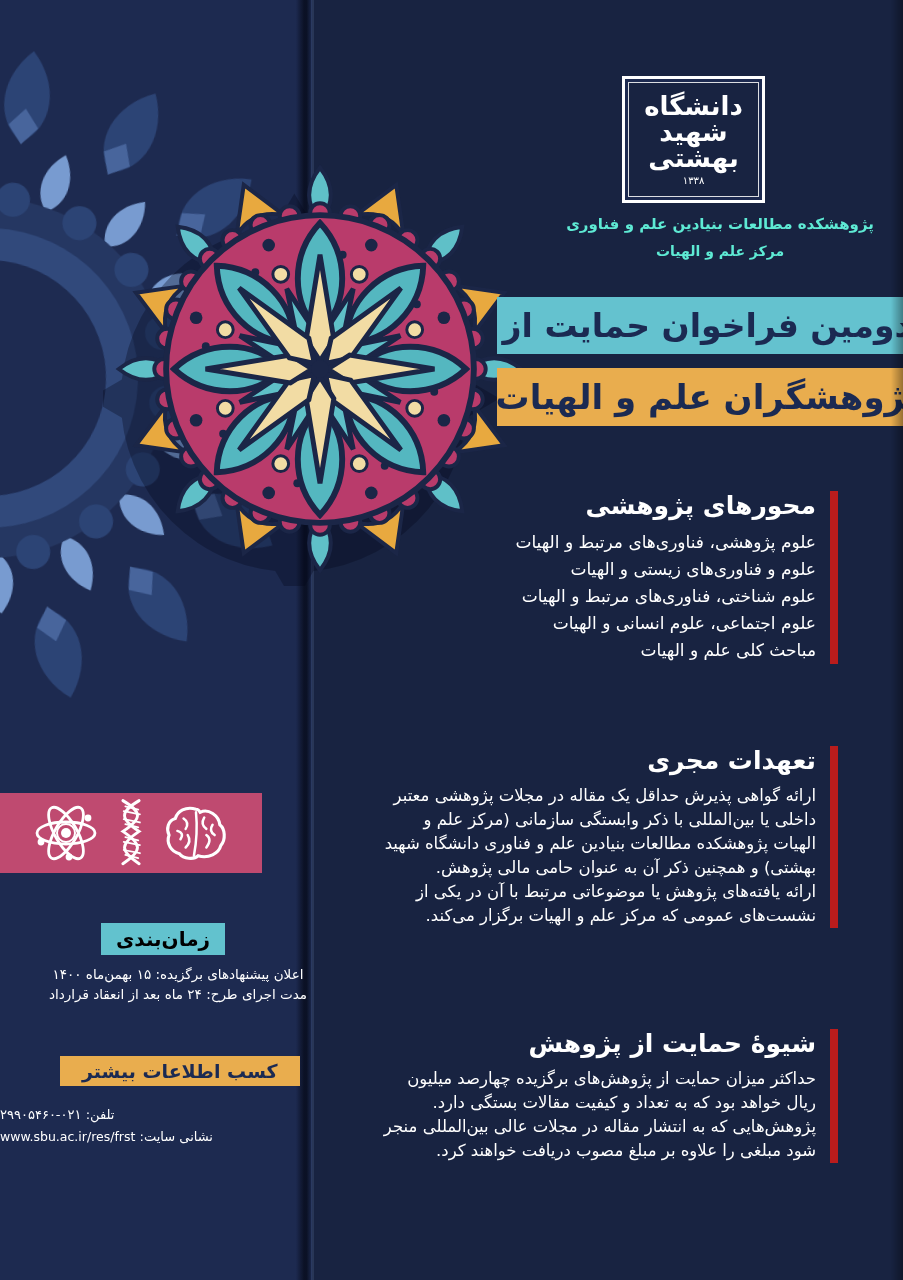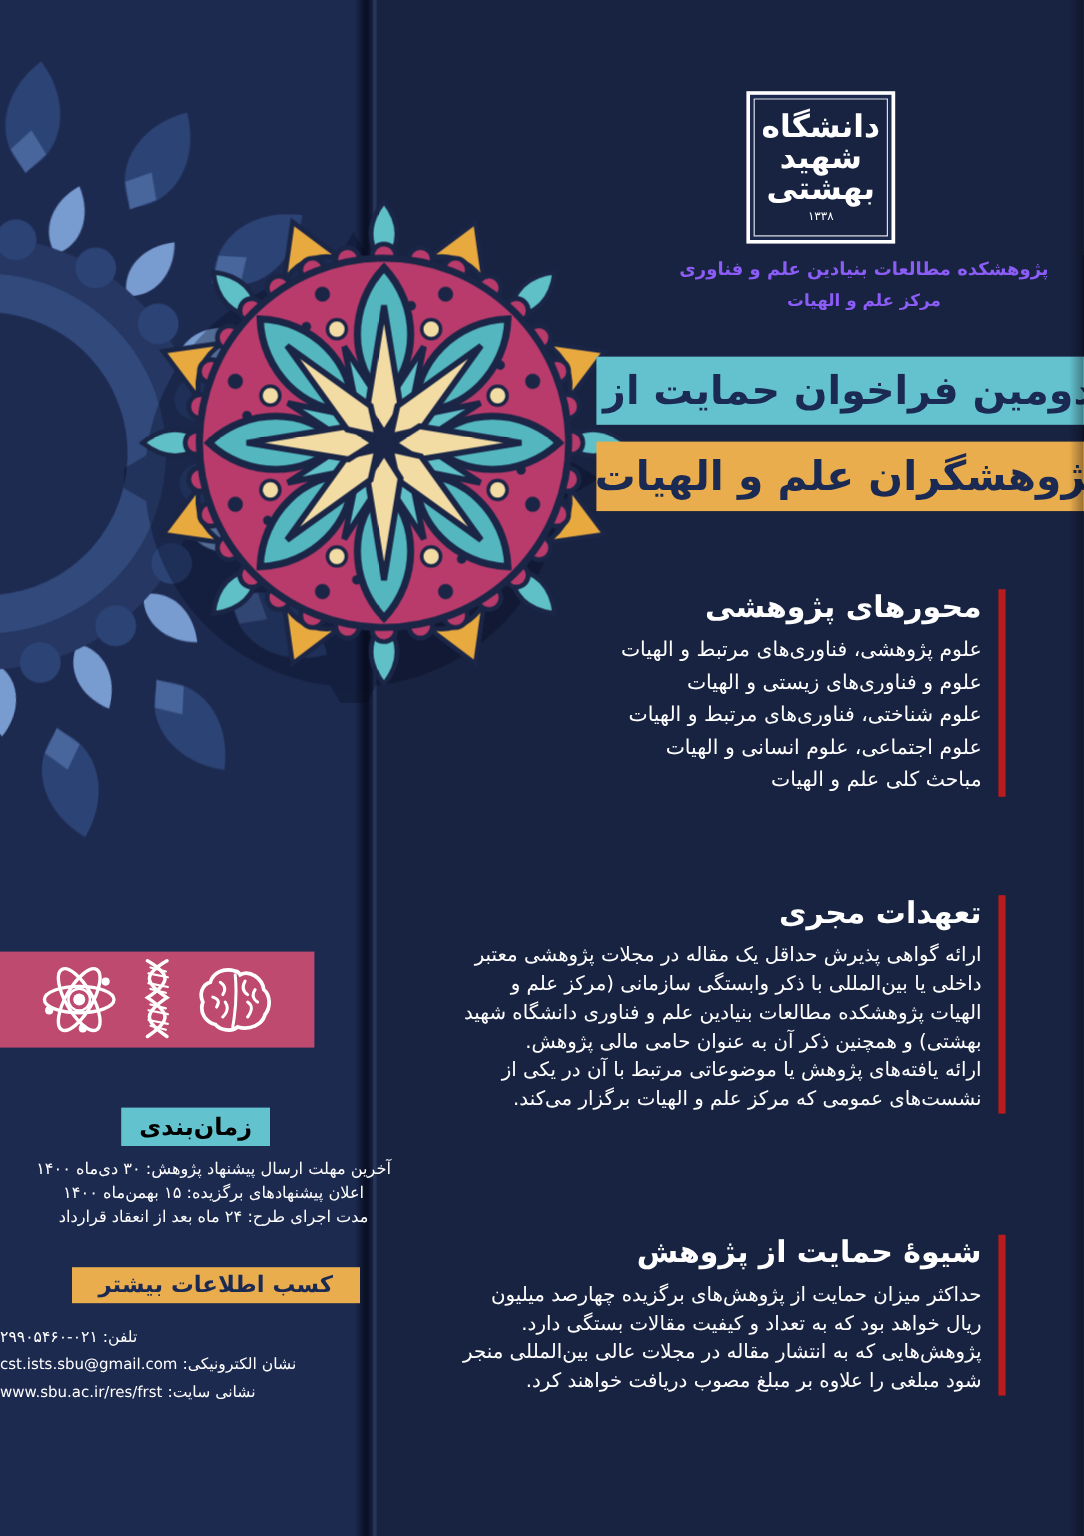--- a/index.html
+++ b/index.html
@@ -10,37 +10,37 @@
     background:#1d2a50;overflow:hidden;z-index:1;}
   .seam{position:absolute;left:296px;top:0;width:16px;height:1280px;z-index:2;
     background:linear-gradient(90deg,rgba(8,13,30,0) 0%,rgba(8,13,30,.85) 50%,rgba(8,13,30,.85) 66%,rgba(24,35,65,0) 100%);}
   .seam-light{position:absolute;left:311px;top:0;width:3px;height:1280px;z-index:2;
     background:rgba(140,170,230,.14);}
   .vignette{position:absolute;right:0;top:0;width:12px;height:1280px;z-index:6;
     background:linear-gradient(90deg,rgba(0,0,0,0) 0%,rgba(0,0,0,.35) 100%);pointer-events:none;}
   .blue-ornament{position:absolute;left:-362px;top:28px;width:700px;height:700px;}
   .mandala{position:absolute;left:103px;top:152px;width:434px;height:434px;z-index:3;}
   
-  .logo-box{position:absolute;left:622px;top:76px;width:124px;height:127px;z-index:5;
+  .logo-box{position:absolute;left:622px;top:76px;width:143px;height:127px;z-index:5;
     border:3px solid #fff;box-sizing:border-box;display:flex;flex-direction:column;
     align-items:center;justify-content:center;color:#fff;text-align:center;
     box-shadow:inset 0 0 0 3px #1d2a50, inset 0 0 0 4px rgba(255,255,255,.85);}
   .logo-box .cal{font-weight:bold;font-size:26px;line-height:26px;}
   .logo-box .year{font-size:10px;letter-spacing:3px;margin-top:4px;}
-  .org{position:absolute;left:540px;top:215px;width:360px;text-align:center;color:#8b5cf6;z-index:5;}
+  .org{position:absolute;left:540px;top:215px;width:360px;text-align:center;color:#5eead4;z-index:5;}
   .org .l1{font-size:15px;font-weight:bold;margin-bottom:10px;}
   .org .l2{font-size:14px;font-weight:bold;}
   
   .title-bar{position:absolute;left:477px;width:420px;z-index:5;display:flex;
     align-items:center;justify-content:center;color:#1b2a52;font-weight:bold;white-space:nowrap;margin-left:20px;}
   .title-1{top:297px;height:57px;background:#64c2cf;font-size:33px;}
   .title-2{top:368px;height:58px;background:#e9ad4e;font-size:34px;}
   
   .section{position:absolute;right:65px;width:458px;z-index:5;color:#fff;
-    text-align:right;border-right:6px solid #b91c1c;padding-right:14px;box-sizing:border-box;}
+    text-align:right;border-right:8px solid #b91c1c;padding-right:14px;box-sizing:border-box;}
   .section h2{margin:0 0 9px 0;font-size:25px;font-weight:bold;color:#fff;}
   .section .body{font-size:16.5px;line-height:24px;}
   .section .body p{margin:0;}
   .sec-axes{top:491px;}
   .sec-axes .item{font-size:17px;line-height:27px;}
   .sec-oblig{top:746px;}
   .sec-support{top:1029px;}
   
   .icon-banner{position:absolute;left:0;top:793px;width:262px;height:80px;z-index:5;
     background:#bf4a70;display:flex;align-items:center;justify-content:center;gap:13px;}
@@ -341,35 +341,30 @@
       <circle r="9" fill="none" stroke="#ffffff" stroke-width="2"></circle>
       <circle r="5" fill="#ffffff"></circle>
       <circle cx="22" cy="-15" r="3.4" fill="#ffffff"></circle>
       <circle cx="-25" cy="9" r="3.4" fill="#ffffff"></circle>
       <circle cx="3" cy="24" r="3.4" fill="#ffffff"></circle>
     </svg>
   </div>
 
   <div class="badge-time">زمان‌بندی</div>
   <div class="timeline-text">
-    <div>آخرین مهلت ارسال پیشنهاد پژوهش: ۳۰ دی‌ماه ۱۴۰۰</div>
     <div>اعلان پیشنهادهای برگزیده: ۱۵ بهمن‌ماه ۱۴۰۰</div>
     <div>مدت اجرای طرح: ۲۴ ماه بعد از انعقاد قرارداد</div>
   </div>
 
   <div class="badge-info">کسب اطلاعات بیشتر</div>
   <div class="contact">
     <div>
       <span>تلفن:</span>
       <span>۰۲۱-۲۹۹۰۵۴۶۰</span>
     </div>
     <div>
-      <span>نشان الکترونیکی:</span>
-      <span class="lat">cst.ists.sbu@gmail.com</span>
-    </div>
-    <div>
       <span>نشانی سایت:</span>
       <span class="lat">www.sbu.ac.ir/res/frst</span>
     </div>
   </div>
 
   <div class="vignette"></div>
 </div>
 
 </body></html>

